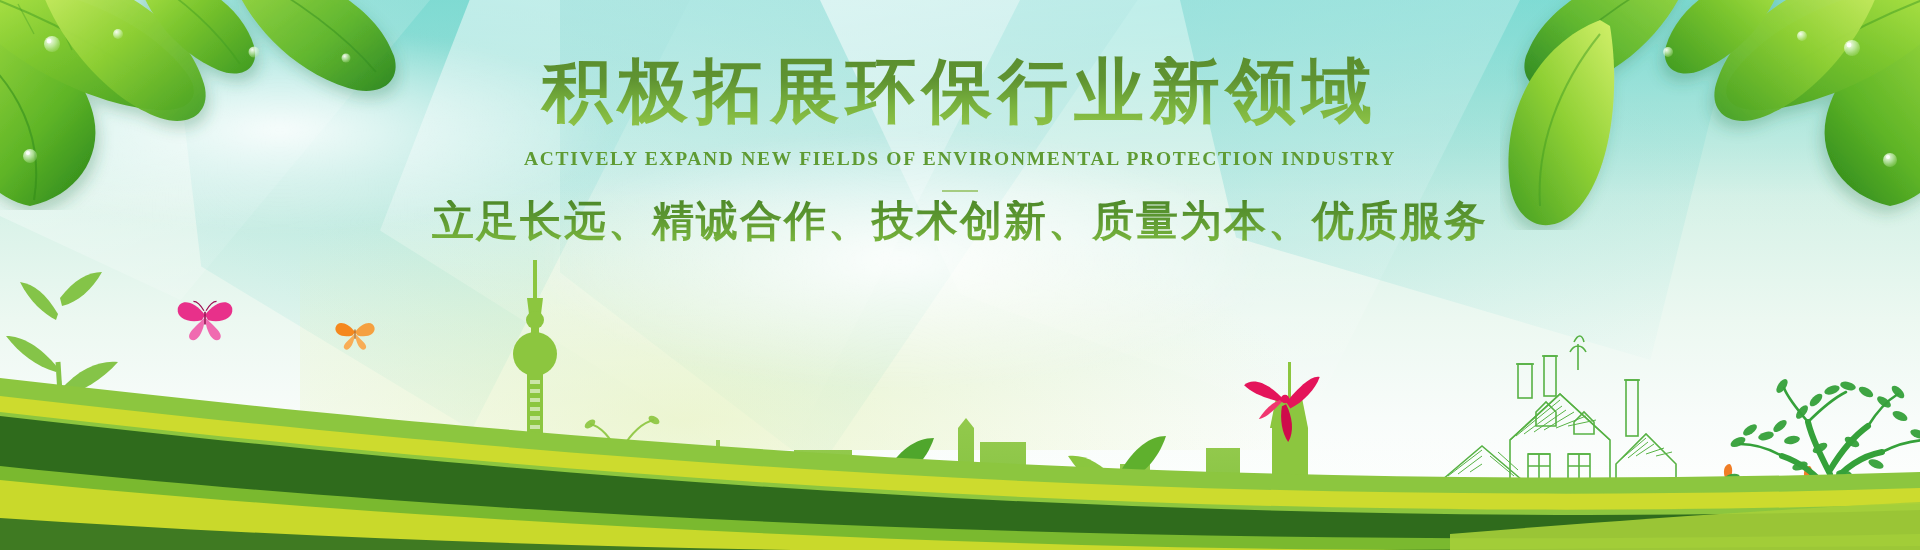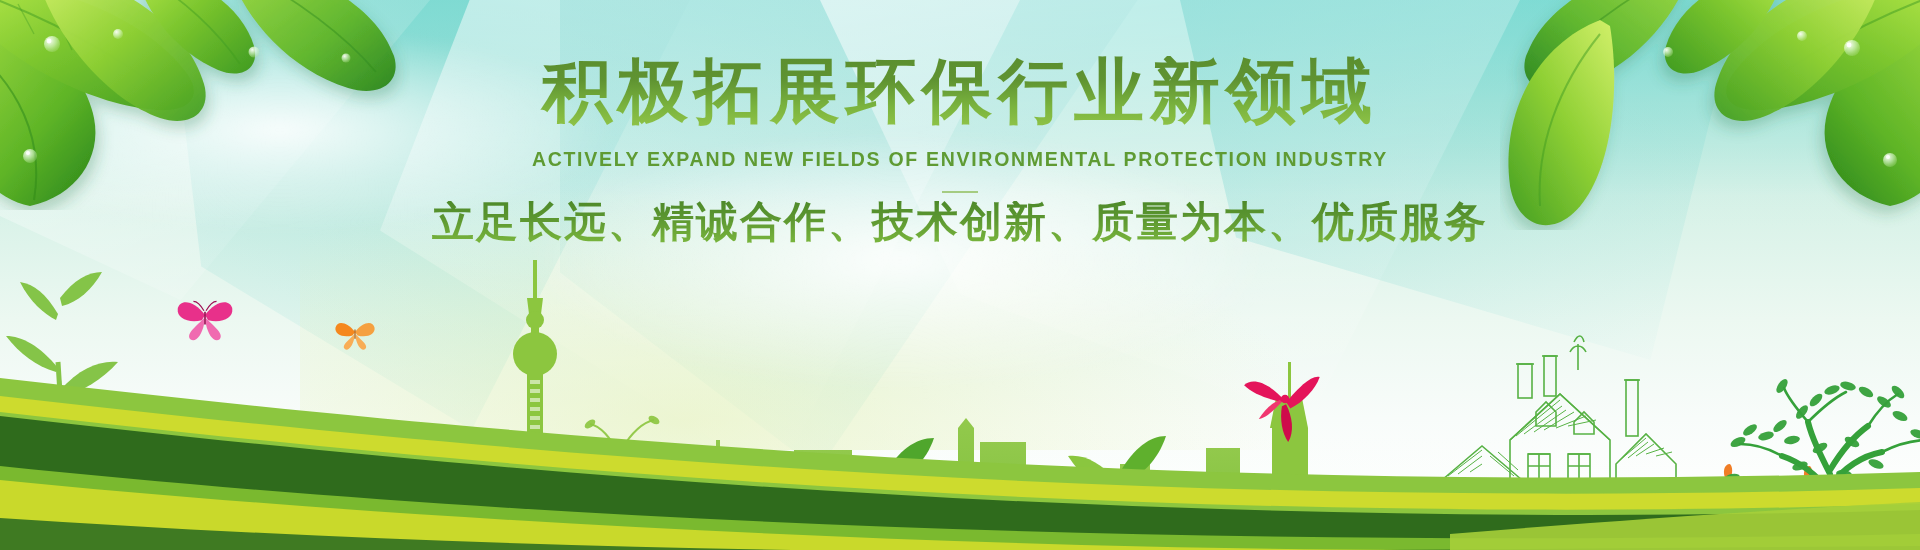--- a/index.html
+++ b/index.html
@@ -84,21 +84,21 @@
     margin: 0;
     background: linear-gradient(to bottom, #5b8f2f 0%, #5f9331 34%, #7ab33e 72%, #8ec247 100%);
     -webkit-background-clip: text;
     background-clip: text;
     color: transparent;
     -webkit-text-fill-color: transparent;
     text-shadow: none;
   }
   .sub-en {
     margin: 22px 0 0 0;
-    font-family: Liberation Sans, sans-serif;
+    font-family: Liberation Serif, serif;
     font-size: 19.5px;
     font-weight: 700;
     letter-spacing: 1.7px;
     color: #5f9b33;
   }
   .divider {
     width: 36px; height: 2px;
     margin: 20px auto 0 auto;
     background: #9ac46d;
     opacity: .85;

